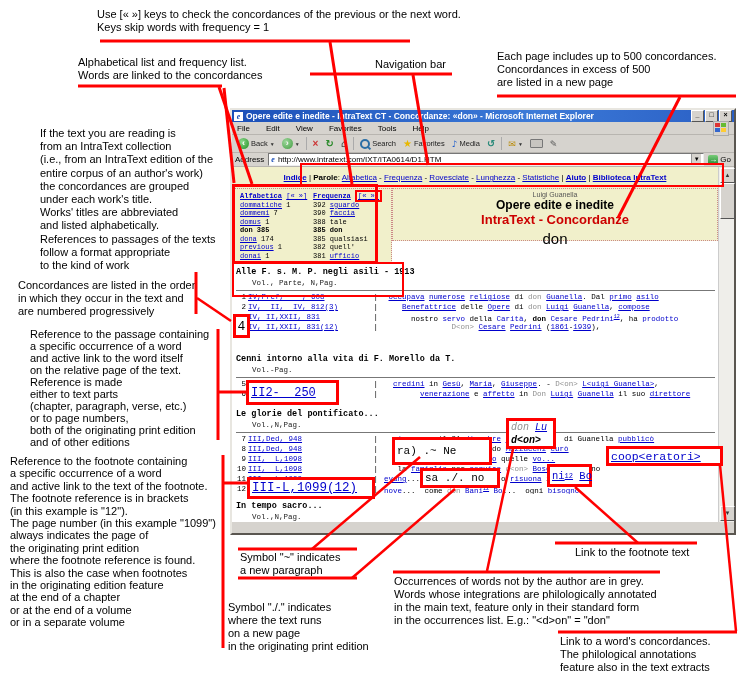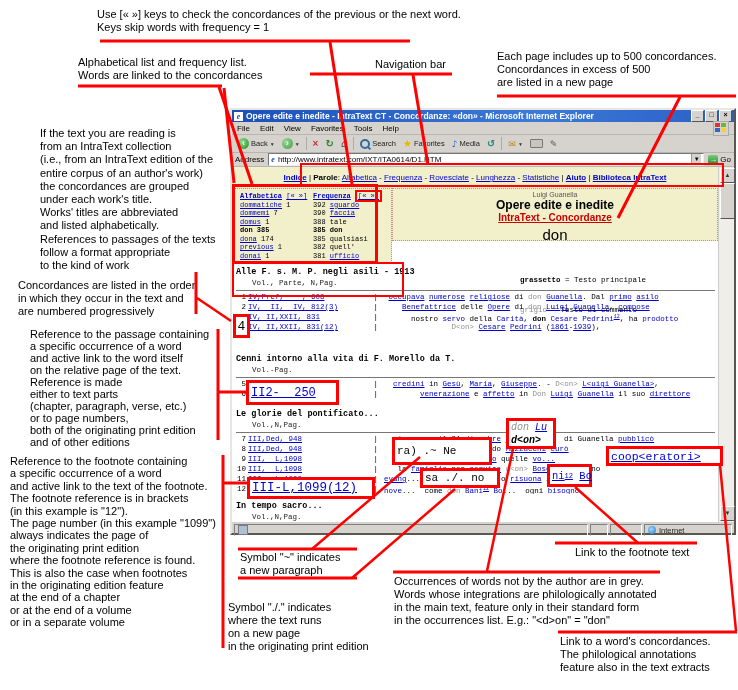--- a/index.html
+++ b/index.html
@@ -12,21 +12,21 @@
   .ann.lh132{line-height:13.2px;}
   
   .win{position:absolute;left:230px;top:108px;width:506px;height:427px;box-sizing:border-box;
        border:2px solid;border-color:#e8e6e0 #5a5650 #5a5650 #e8e6e0;background:#D6D3CE;z-index:1;}
   .titlebar{height:12px;background:linear-gradient(90deg,#1b4fb8,#3c7ad8 60%,#2a5fc4);display:flex;align-items:center;padding:0 2px;gap:3px;}
   .tico{width:9px;height:9px;background:#fff;color:#1b4fb8;font:bold italic 8px/9px "Liberation Serif",serif;text-align:center;flex:none;}
   .ttext{color:#fff;font:bold 8.5px "Liberation Sans",sans-serif;white-space:nowrap;overflow:hidden;flex:1;}
   .tbtns{display:flex;gap:1px;flex:none;}
   .tb{width:11px;height:10px;background:#D6D3CE;border:1px solid;border-color:#fff #555 #555 #fff;
       font:bold 7px/8px "Liberation Sans",sans-serif;text-align:center;color:#000;}
-  .menubar{height:12px;display:flex;align-items:center;gap:10px;padding:0 5px;border-bottom:1px solid #b8b5b0;font-size:8px;color:#000;}
+  .menubar{height:12px;display:flex;align-items:center;gap:16px;padding:0 5px;border-bottom:1px solid #b8b5b0;font-size:8px;color:#000;}
   .menusp{flex:1;}
   .winlogo{width:12px;height:11px;display:grid;grid-template-columns:5px 5px;grid-template-rows:4px 4px;gap:1px;background:#D6D3CE;border:1px solid #aaa;padding:1px;}
   .wq1{background:#d33;}.wq2{background:#6b3;}.wq3{background:#36c;}.wq4{background:#fc3;}
   .toolbar{height:17px;display:flex;align-items:center;padding:0 3px;border-bottom:1px solid #b8b5b0;gap:1px;}
   .tbtn{display:flex;align-items:center;gap:2px;padding:0 3px;height:15px;font-size:7.5px;color:#222;white-space:nowrap;}
   .cir{width:11px;height:11px;border-radius:50%;background:radial-gradient(circle at 35% 35%,#8fd98f,#1e8f1e);
        color:#fff;font:bold 9px/10px "Liberation Sans",sans-serif;text-align:center;flex:none;}
   .cir.dim{opacity:.8;}
   .dd{font-size:5px;color:#333;}
   .sep{width:1px;height:13px;background:#aaa;margin:0 2px;flex:none;}
@@ -65,21 +65,21 @@
   .navtext{font-family:"Liberation Sans",sans-serif;font-size:8px;white-space:nowrap;}
   .ycellL{position:absolute;left:2px;top:21px;width:158px;height:75px;background:#F1F0CB;border:1px dotted #cc8888;box-sizing:border-box;}
   .ycellR{position:absolute;left:160px;top:21px;width:326px;height:53px;background:#F1F0CB;border:1px dotted #cc8888;box-sizing:border-box;
           display:flex;flex-direction:column;align-items:center;font-family:"Liberation Sans",sans-serif;}
   .wcol{position:absolute;top:3px;font-size:7px;line-height:8.5px;white-space:nowrap;}
   .wcolA{left:5px;}
   .wcolB{left:78px;}
   .r3box{border:2px solid #f00;padding:0 1px;}
   .hauthor{font-size:7px;color:#555;margin-top:2px;}
   .htitle{font-size:12px;font-weight:bold;color:#000;}
-  .hsub{font-size:10px;font-weight:bold;color:#cc0000;text-decoration:underline;}
+  .hsub{font-size:13px;font-weight:bold;color:#cc0000;}
   .hword{font-size:15px;color:#000;margin-top:3px;font-family:"Liberation Sans",sans-serif;}
   .legend{position:absolute;left:288px;top:88px;font-size:7.5px;line-height:10px;white-space:pre;}
   .section{position:absolute;left:4px;width:479px;}
   .stitle{font-size:8.5px;font-weight:bold;height:11px;line-height:11px;white-space:nowrap;}
   .ssub{font-size:7.5px;color:#222;height:10px;line-height:10px;padding-left:16px;}
   .shr{border-top:1px solid #777;margin:2px 0 1px 0;height:0;}
   .crow{display:flex;height:10px;line-height:10px;font-size:7.5px;white-space:pre;}
   .refwrap{width:142px;flex:none;display:flex;}
   .num{width:10px;text-align:right;margin-right:2px;flex:none;}
   .pipe{margin-left:auto;}
@@ -281,24 +281,20 @@
                 <div><span class="sk">381 </span><span class="sl">ufficio</span></div>
               </div>
           </div>
         </div>
         <div class="ycellR">
           <div class="hauthor">Luigi Guanella</div>
           <div class="htitle">Opere edite e inedite</div>
           <div class="hsub">IntraText - Concordanze</div>
           <div class="hword">don</div>
         </div>
-        <div class="legend">
-          <div><span class="sb">grassetto</span><span class="sk"> = Testo principale</span></div>
-          <div><span class="sg">grigio</span><span class="sk"> = Testo di commento</span></div>
-        </div>
         <div class="section" style="top:100px;">
             <div class="stitle">Alle F. s. M. P. negli asili - 1913</div>
             <div class="ssub">Vol., Parte, N,Pag.</div>
             <div class="shr"></div>
             <div class="crow"><span class="refwrap"><span class="num sk">1</span><span class="refc"><span class="sl">IV,Pref,    , 608</span></span><span class="pipe sk">|</span></span><span class="txtc"><span class="sk"> </span><span class="sl">occupava</span><span class="sk"> </span><span class="sl">numerose</span><span class="sk"> </span><span class="sl">religiose</span><span class="sk"> di </span><span class="sg">don</span><span class="sk"> </span><span class="sl">Guanella</span><span class="sk">. Dal </span><span class="sl">primo</span><span class="sk"> </span><span class="sl">asilo</span></span></div>
             <div class="crow"><span class="refwrap"><span class="num sk">2</span><span class="refc"><span class="sl">IV,  II,  IV, 812(3)</span></span><span class="pipe sk">|</span></span><span class="txtc"><span class="sk">    </span><span class="sl">Benefattrice</span><span class="sk"> delle </span><span class="sl">Opere</span><span class="sk"> di </span><span class="sg">don</span><span class="sk"> </span><span class="sl">Luigi</span><span class="sk"> </span><span class="sl">Guanella</span><span class="sk">, </span><span class="sl">compose</span></span></div>
             <div class="crow"><span class="refwrap"><span class="num sk">3</span><span class="refc"><span class="sl">IV, II,XXII, 831</span></span><span class="pipe sk">|</span></span><span class="txtc"><span class="sk">      nostro </span><span class="sl">servo</span><span class="sk"> della </span><span class="sl">Carità</span><span class="sk">, </span><span class="sb">don</span><span class="sk"> </span><span class="sl">Cesare</span><span class="sk"> </span><span class="sl">Pedrini</span><span class="ss">12</span><span class="sk">, ha </span><span class="sl">prodotto</span></span></div>
             <div class="crow"><span class="refwrap"><span class="num sk">4</span><span class="refc"><span class="sl">IV, II,XXII, 831(12)</span></span><span class="pipe sk">|</span></span><span class="txtc"><span class="sk">               </span><span class="sg">D&lt;on&gt;</span><span class="sk"> </span><span class="sl">Cesare</span><span class="sk"> </span><span class="sl">Pedrini</span><span class="sk"> (</span><span class="sl">1861</span><span class="sk">-</span><span class="sl">1939</span><span class="sk">),</span></span></div>
           </div>
         <div class="section" style="top:187px;">
@@ -322,31 +318,20 @@
         <div class="section" style="top:334px;">
             <div class="stitle">In tempo sacro...</div>
             <div class="ssub">Vol.,N,Pag.</div>
           </div>
       </div>
       <div class="vscroll">
         <span class="sbtn" style="top:1px;">▲</span>
         <span class="sthumb"></span>
         <span class="sbtn" style="bottom:1px;">▼</span>
       </div>
-    </div>
-    <div class="statusbar">
-      <span class="scell grow">
-          <span class="sico"></span>
-        </span>
-      <span class="scell" style="width:10px;"></span>
-      <span class="scell" style="width:24px;"></span>
-      <span class="scell" style="width:80px;">
-        <span class="globe"></span>
-        <span>Internet</span>
-      </span>
     </div>
   </div>
 
   <div class="rframe thin" style="left:300px;top:163px;width:420px;height:20px;"></div>
   <div class="rframe" style="left:232px;top:184px;width:140px;height:74px;"></div>
   <div class="rframe thin" style="left:232px;top:262px;width:168px;height:31px;"></div>
 
   <div class="rbox" style="left:233px;top:314px;width:17px;height:24px;font-size:13px;justify-content:center;">4</div>
   <div class="rbox" style="left:246px;top:380px;width:93px;height:25px;font-size:12px;"><span class="sl">II2-  250</span></div>
   <div class="rbox twoline" style="left:506px;top:418px;width:50px;height:31px;font-size:10px;font-style:italic;">

